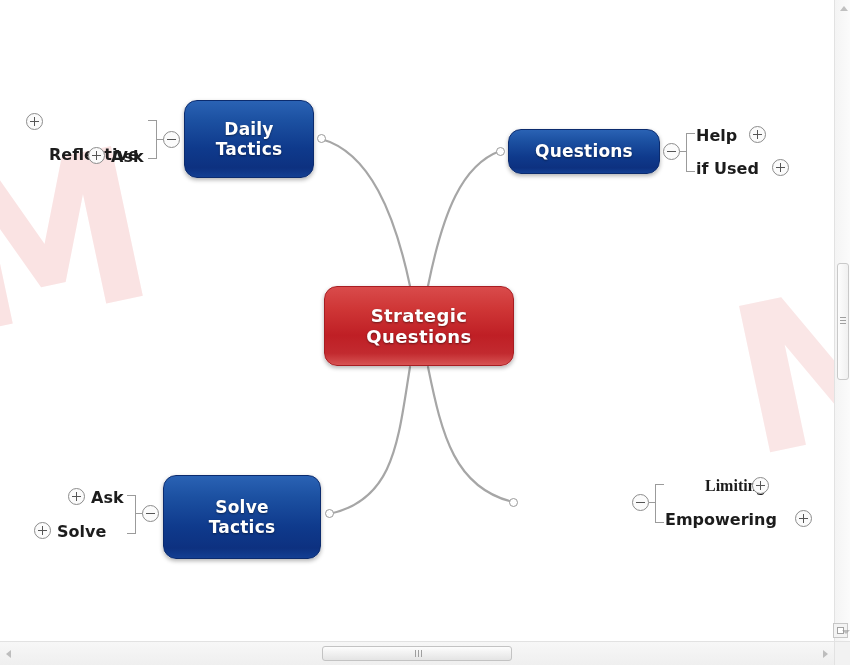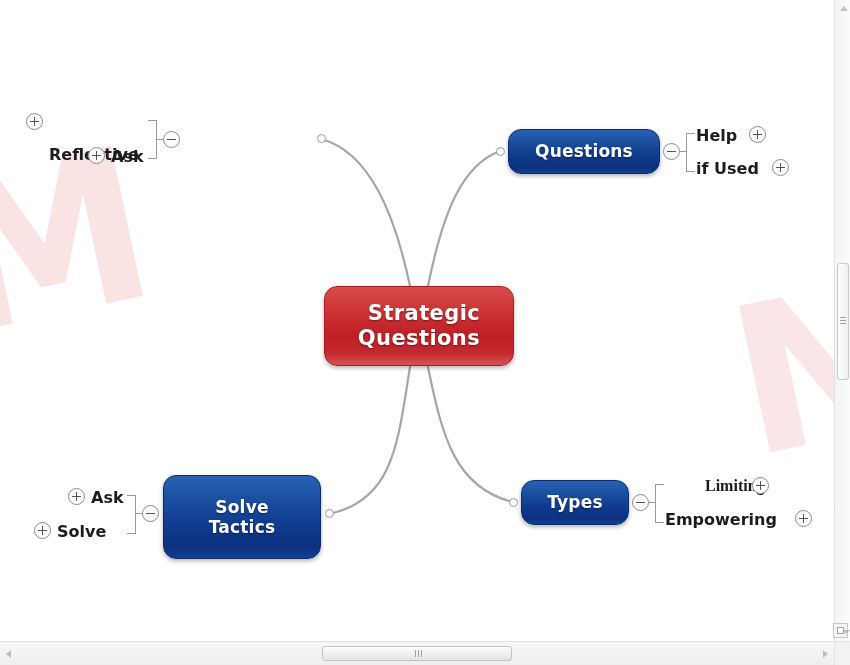--- a/index.html
+++ b/index.html
@@ -73,23 +73,22 @@
     font-weight: bold;
     line-height: 1.18;
     letter-spacing: 0.2px;
     text-shadow: 0 1px 2px rgba(0,0,0,0.45);
     box-shadow: 0 2px 4px rgba(0,0,0,0.30);
   }
   .node.central {
     background: linear-gradient(to bottom,
         #d94b4b 0%, #cf3636 28%, #bf1f25 62%, #c22a2f 85%, #d75353 100%);
     border: 1px solid #a81d22;
-    font-size: 21px;
+    font-size: 18px;
     letter-spacing: 0.4px;
-    text-align: right;
   }
   .node.branch {
     background: linear-gradient(to bottom,
         #2a62b4 0%, #1c51a2 25%, #0f3a8c 62%, #0d3180 88%, #133f93 100%);
     border: 1px solid #0b2b6e;
     font-size: 17px;
   }
 
   
   .port {
@@ -304,20 +303,26 @@
       <path d="M 428 367 C 442 436 455 488 513 502" fill="none" stroke="#a6a6a6" stroke-width="2.2" stroke-linecap="round"></path>
     </svg>
 
     <div class="node central" style="left:324px; top:286px; width:190px; height:80px;">
       <span>
         <span>Strategic</span><br>
         <span>Questions</span>
       </span>
     </div>
 
+    <div class="node branch" style="left:184px; top:100px; width:130px; height:78px;">
+      <span>
+        <span>Daily</span><br>
+        <span>Tactics</span>
+      </span>
+    </div>
     <div class="port" style="left:317px; top:134px;"></div>
     <div class="pm" style="left:163px; top:131px;"></div>
 
     <div class="tick" style="left:157px; top:139px; width:7px;"></div>
     <div class="vbar" style="left:156px; top:120px; height:39px;"></div>
     <div class="tick" style="left:148px; top:120px; width:9px;"></div>
     <div class="tick" style="left:148px; top:158px; width:9px;"></div>
 
     <div class="pm plus" style="left:26px; top:113px;"></div>
     <div class="leaf" style="left:49px; top:113px;margin-top:32px;">Reflective</div>
@@ -352,23 +357,20 @@
     <div class="tick" style="left:136px; top:513px; width:7px;"></div>
     <div class="vbar" style="left:135px; top:495px; height:39px;"></div>
     <div class="tick" style="left:127px; top:495px; width:9px;"></div>
     <div class="tick" style="left:127px; top:533px; width:9px;"></div>
 
     <div class="pm plus" style="left:68px; top:488px;"></div>
     <div class="leaf" style="left:91px; top:488px;">Ask</div>
     <div class="pm plus" style="left:34px; top:522px;"></div>
     <div class="leaf" style="left:57px; top:522px;">Solve</div>
 
-    <div class="node branch" style="left:521px; top:480px; width:108px; height:45px;">
-      <span>Types</span>
-    </div>
     <div class="port" style="left:509px; top:498px;"></div>
     <div class="pm" style="left:632px; top:494px;"></div>
 
     <div class="tick" style="left:649px; top:502px; width:7px;"></div>
     <div class="vbar" style="left:655px; top:484px; height:39px;"></div>
     <div class="tick" style="left:655px; top:484px; width:9px;"></div>
     <div class="tick" style="left:655px; top:522px; width:9px;"></div>
 
     <div class="leaf" style="left:705px; top:477px;font-family:Liberation Serif, serif;">Limiting</div>
     <div class="pm plus" style="left:752px; top:477px;"></div>

